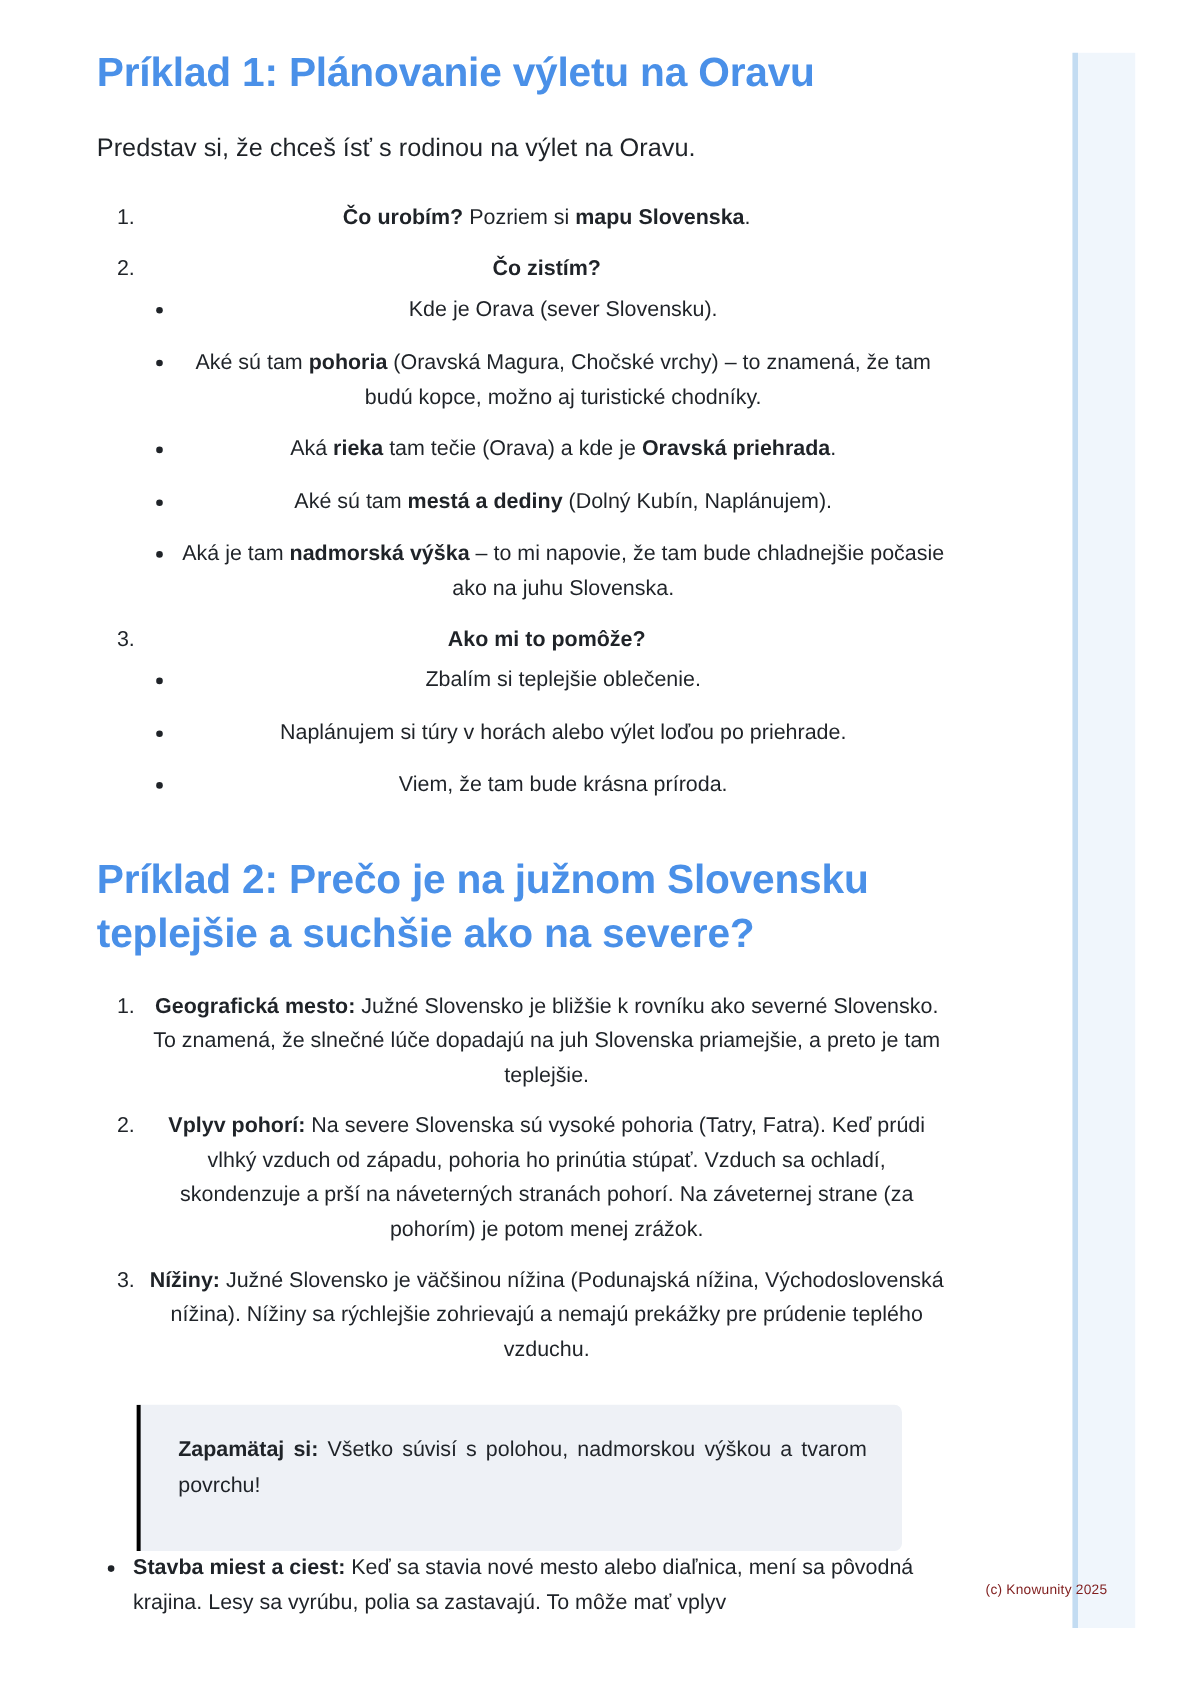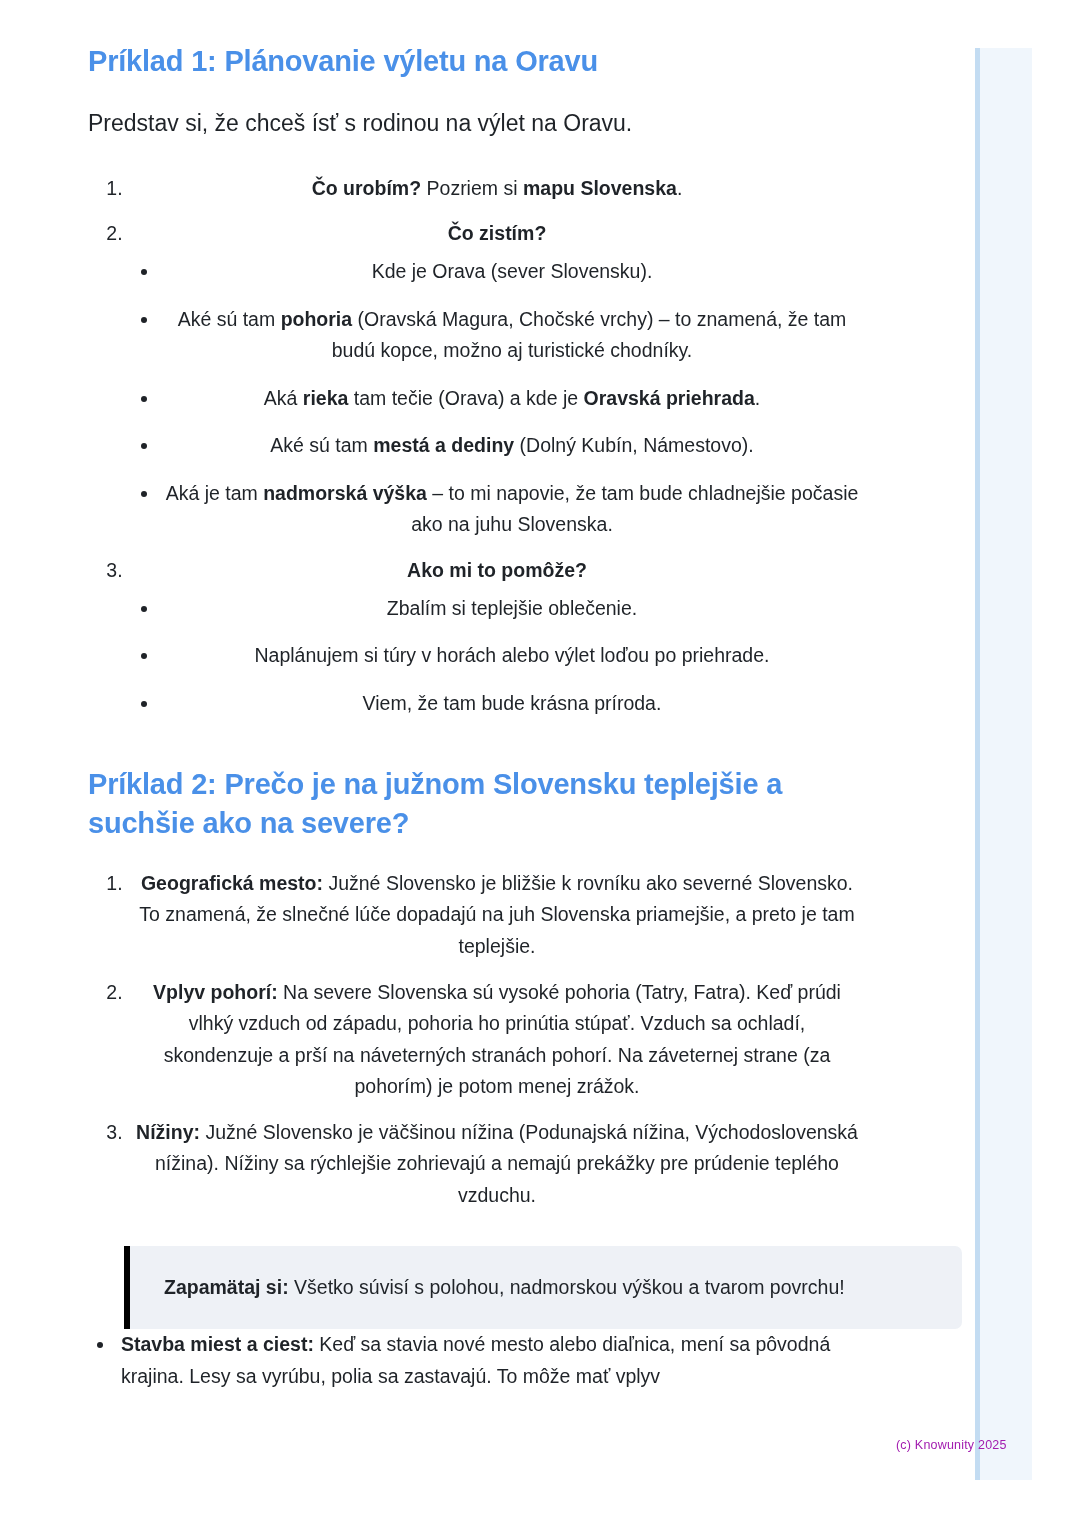--- a/index.html
+++ b/index.html
@@ -32,21 +32,21 @@
     position: absolute;
     left: 0;
     top: 0;
     width: 960px;
     padding: 42px 100px 0 88px;
     box-sizing: border-box;
   }
 
   h1.section-title {
     color: #4a90e8;
-    font-size: 29px;
+    font-size: 37px;
     font-weight: bold;
     line-height: 1.32;
     margin: 0 0 26px 0;
     letter-spacing: -0.2px;
   }
   h1.section-title.spaced-top {
     margin-top: 46px;
   }
 
   p.intro {
@@ -96,39 +96,39 @@
     line-height: 1.62;
     margin-bottom: 14px;
     padding-left: 5px;
   }
 
   b, strong { font-weight: bold; }
 
   .callout {
     margin: 34px 0 0 36px;
     background: #eef1f6;
-    border-left: 6px solid #000000;
+    border-left: 4px solid #000000;
     border-radius: 0 7px 7px 0;
-    padding: 26px 32px 26px 34px;
+    padding: 26px 32px 44px 34px;
     box-sizing: border-box;
-    width: 838px;
+    width: 696px;
   }
   .callout-text {
     font-size: 19.5px;
     line-height: 1.62;
     text-align: justify;
     margin: 0;
   }
 
   .watermark {
     position: absolute;
     left: 896px;
     top: 1438px;
     font-size: 12.5px;
-    color: #a21caf;
+    color: #7f1d1d;
     letter-spacing: 0.2px;
     white-space: nowrap;
   }
 </style>
 </head>
 <body>
 
 <div class="page-strip"></div>
 
 <div class="doc">
@@ -141,21 +141,21 @@
     <li>
       <b>Čo urobím?</b><span> Pozriem si </span><b>mapu Slovenska</b><span>.</span>
     </li>
 
     <li>
       <b>Čo zistím?</b>
       <ul class="sub-list">
         <li><span>Kde je Orava (sever Slovensku).</span></li>
         <li><span>Aké sú tam </span><b>pohoria</b><span> (Oravská Magura, Chočské vrchy) – to znamená, že tam budú kopce, možno aj turistické chodníky.</span></li>
         <li><span>Aká </span><b>rieka</b><span> tam tečie (Orava) a kde je </span><b>Oravská priehrada</b><span>.</span></li>
-        <li><span>Aké sú tam </span><b>mestá a dediny</b><span> (Dolný Kubín, Námestovo).</span></li>
+        <li><span>Aké sú tam </span><b>mestá a dediny</b><span> (Dolný Kubín, Naplánujem).</span></li>
         <li><span>Aká je tam </span><b>nadmorská výška</b><span> – to mi napovie, že tam bude chladnejšie počasie ako na juhu Slovenska.</span></li>
       </ul>
     </li>
 
     <li>
       <b>Ako mi to pomôže?</b>
       <ul class="sub-list">
         <li><span>Zbalím si teplejšie oblečenie.</span></li>
         <li><span>Naplánujem si túry v horách alebo výlet loďou po priehrade.</span></li>
         <li><span>Viem, že tam bude krásna príroda.</span></li>

